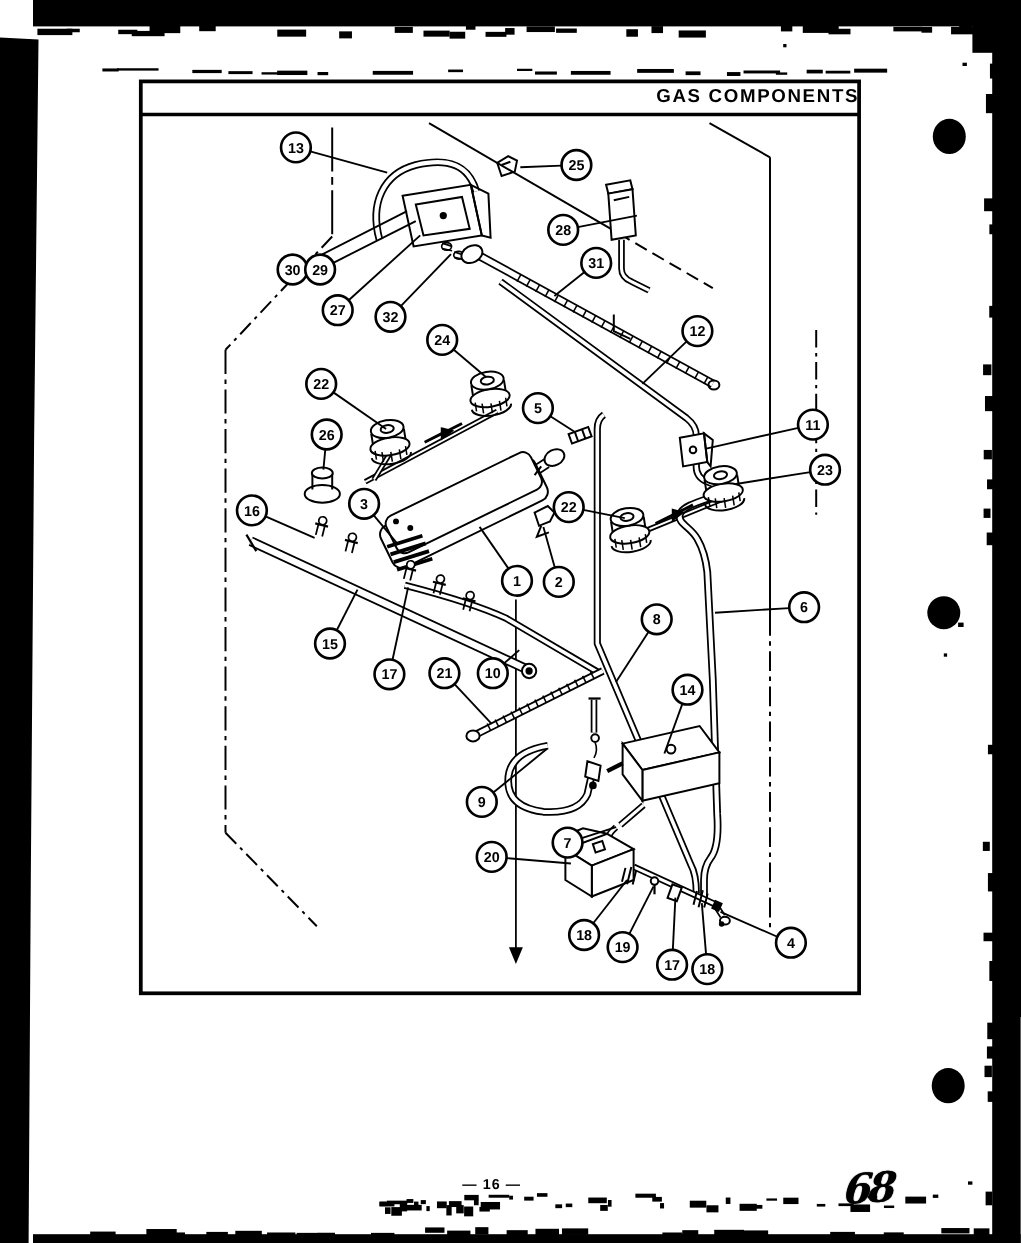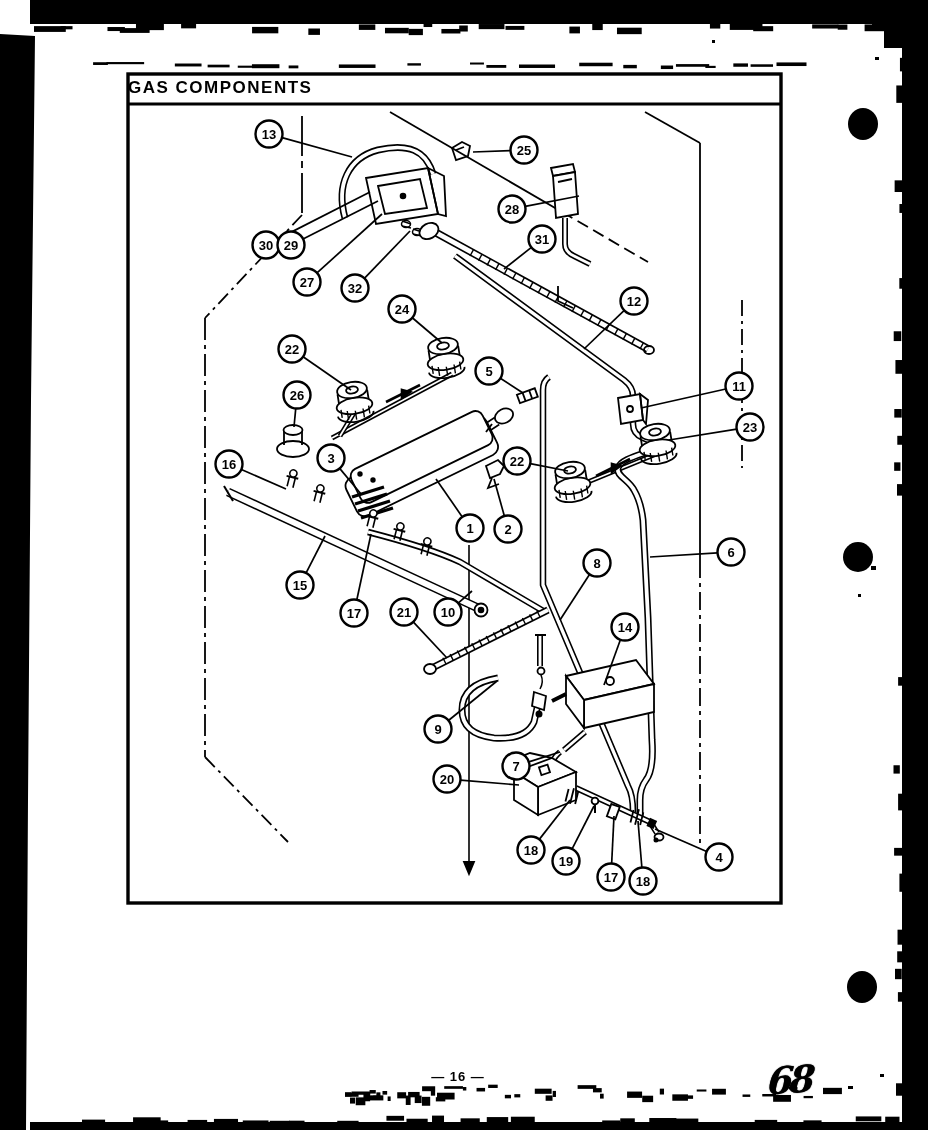--- a/index.html
+++ b/index.html
@@ -1,23 +1,23 @@
 <!DOCTYPE html>
 <html><head>
 <meta charset="utf-8">
 <style>
   html,body{margin:0;padding:0;}
   body{width:928px;height:1130px;position:relative;background:#fff;overflow:hidden;
        font-family:"Liberation Sans",sans-serif;}
   #scan{position:absolute;left:0;top:0;}
   .overlay{position:absolute;color:#000;}
-  #diagram-title{left:128px;top:78px;width:653px;text-align:left;
+  #diagram-title{left:128px;top:78px;width:653px;text-align:right;
      font-size:17px;font-weight:700;letter-spacing:1.5px;
      font-family:"Liberation Sans",sans-serif;}
-  #page-number{left:403px;top:1069px;width:110px;text-align:center;
+  #page-number{left:392px;top:1069px;width:110px;text-align:center;
      font-size:13px;font-weight:700;letter-spacing:1px;}
   #hand-mark{left:768px;top:1058px;font-family:"DejaVu Serif",serif;
      font-size:37px;font-weight:700;font-style:italic;letter-spacing:-4px;
      transform:rotate(-4deg) skewX(-8deg);text-shadow:0 0 1px #000;}
   svg *{vector-effect:none;}
 </style>
 </head>
 <body>
 
 <svg id="scan" width="928" height="1130" viewBox="0 0 928 1130">

